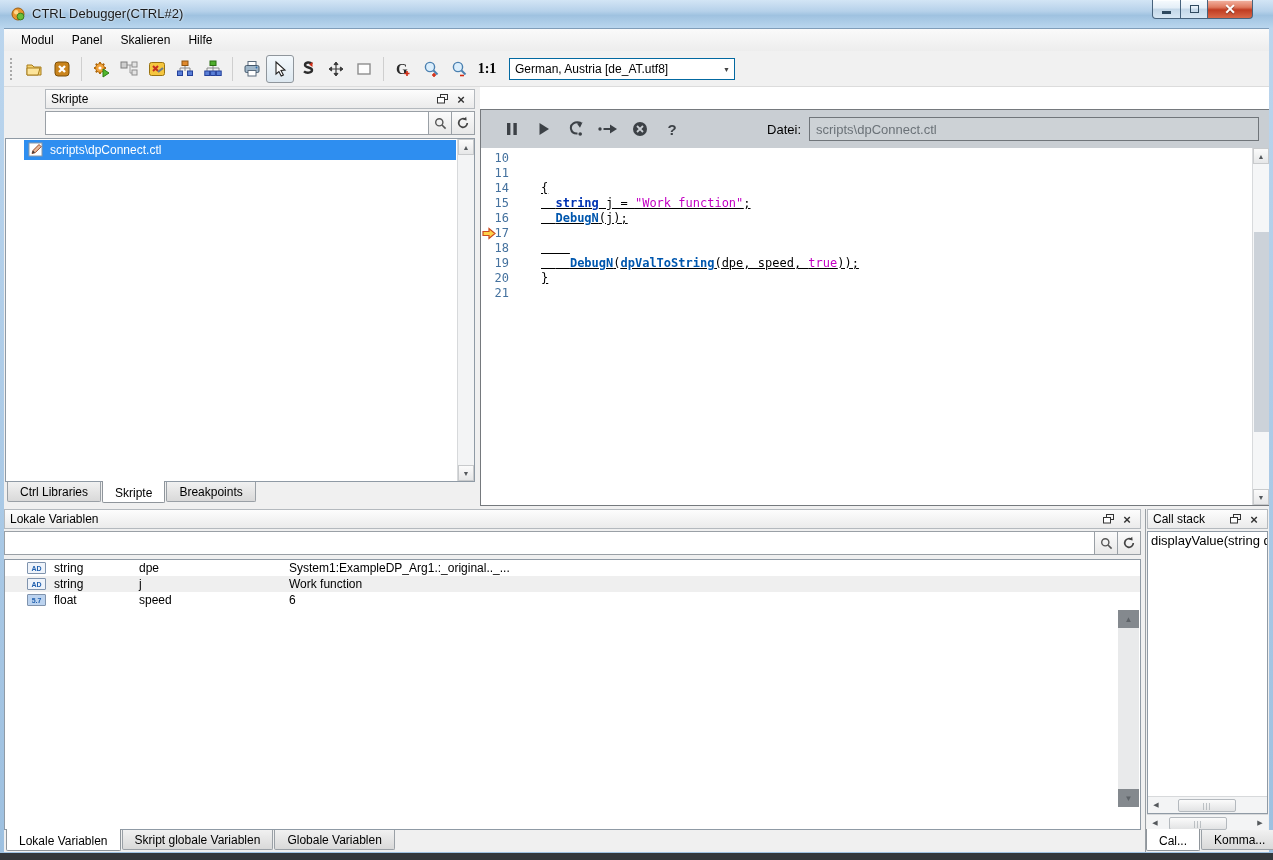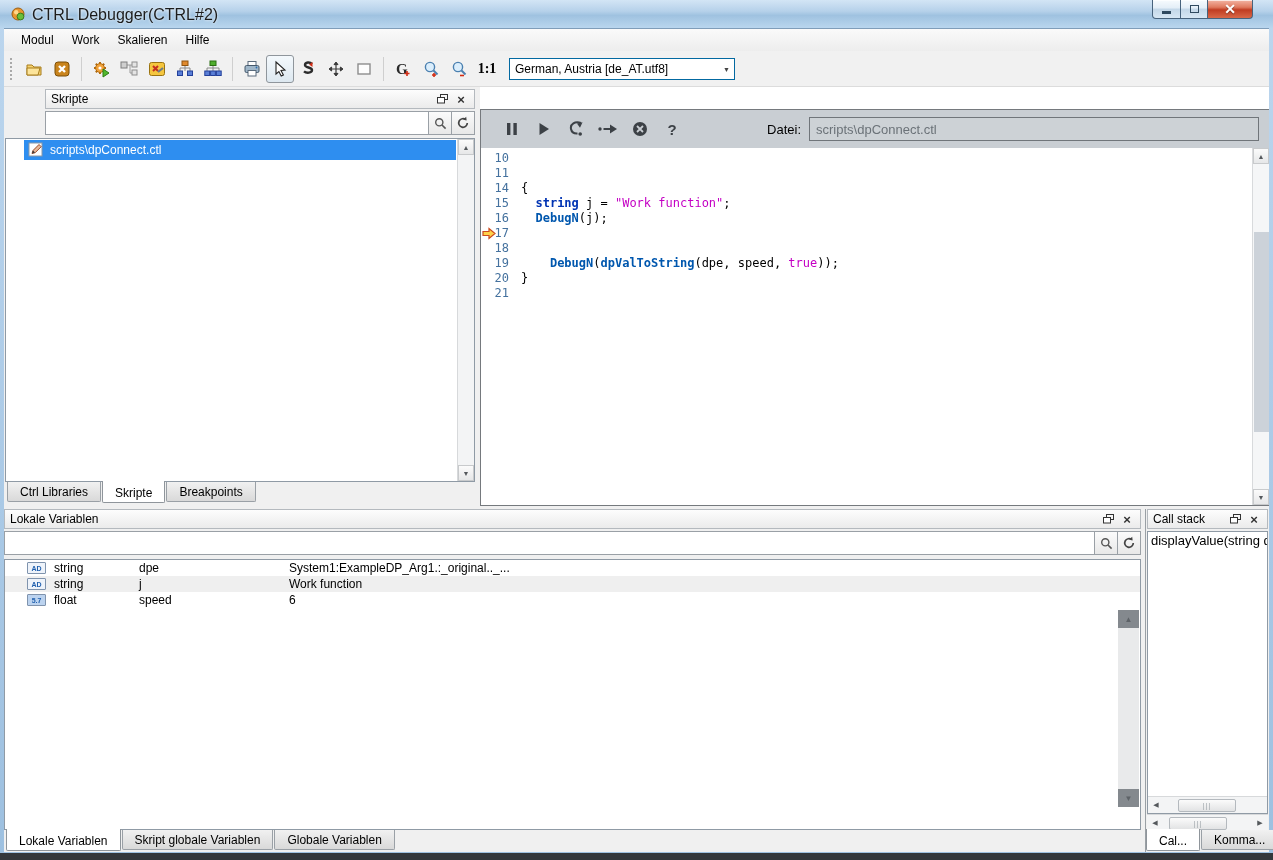--- a/index.html
+++ b/index.html
@@ -4,21 +4,21 @@
 <style>
   html,body{margin:0;padding:0;background:#555;}
   *{box-sizing:border-box;}
   .window{position:relative;width:1273px;height:860px;overflow:hidden;
     font-family:"Liberation Sans",sans-serif;font-size:12px;color:#000;
     background:linear-gradient(#bcd6ee,#9dc0e0);}
   
   .titlebar{position:absolute;left:0;top:0;width:100%;height:28px;
     background:linear-gradient(#d3e5f5 0%,#b6d1ea 40%,#9fc2e0 55%,#b9d6ee 100%);}
   .app-icon{position:absolute;left:10px;top:6px;width:16px;height:16px;}
-  .win-title{position:absolute;left:32px;top:6px;font-size:16px;color:#1c1c1c;text-shadow:0 0 3px #fff;}
+  .win-title{position:absolute;left:32px;top:6px;font-size:13px;color:#1c1c1c;text-shadow:0 0 3px #fff;}
   .win-btns{position:absolute;top:0;right:20px;height:19px;display:flex;}
   .wbtn{height:19px;border:1px solid #47637d;border-top:none;display:flex;align-items:center;justify-content:center;
     background:linear-gradient(#f7fbfe 0%,#e3eef7 45%,#c3d7e8 50%,#d7e7f4 100%);box-shadow:inset 0 1px 0 rgba(255,255,255,.7);}
   .wbtn.minb{width:29px;border-radius:0 0 0 4px;}
   .wbtn.maxb{width:27px;border-left:none;}
   .wbtn.closeb{width:45px;border-left:none;border-radius:0 0 4px 0;
     background:linear-gradient(#f3b5a4 0%,#e07a5f 40%,var(--close_button) 55%,#d96848 100%);}
   .glyph-min{width:9px;height:3px;background:#2f4a60;margin-top:6px;}
   .glyph-max{width:9px;height:8px;border:1px solid #2f4a60;background:transparent;}
   .glyph-close{color:#fff;font-weight:bold;font-size:14px;line-height:14px;text-shadow:0 1px 1px rgba(0,0,0,.4);}
@@ -59,21 +59,21 @@
   .tab-s.active{background:#fff;height:22px;border-color:#8f959b;position:relative;top:-1px;padding-top:5px;z-index:2;}
   
   .editor-region{position:absolute;left:476px;top:0;width:789px;height:419px;background:#fff;}
   .editor-box{position:absolute;left:0;top:22px;right:0;bottom:0;border:1px solid #75797d;border-right:none;background:#fff;}
   .dbg-toolbar{position:absolute;left:0;top:0;right:0;height:38px;background:#c9ced3;display:flex;align-items:center;padding-left:18px;}
   .dbg-btn{width:26px;height:26px;margin-right:6px;display:flex;align-items:center;justify-content:center;color:#3c4146;}
   .file-label{margin-left:auto;font-size:13px;color:#000;}
   .file-input{width:450px;height:24px;margin:0 10px 0 8px;border:1px solid #70757a;background:#cdd2d6;color:#6b7278;font-size:13px;padding:0 6px;font-family:inherit;}
   .code-area{position:absolute;left:0;top:38px;right:17px;bottom:0;background:#fff;overflow:hidden;
     font-family:"DejaVu Sans Mono",monospace;font-size:12px;padding-top:3px;}
-  .code-line{height:15px;line-height:15px;position:relative;padding-left:40px;white-space:pre;}
+  .code-line{height:15px;line-height:15px;position:relative;padding-left:60px;white-space:pre;text-decoration:underline;}
   .lineno{position:absolute;left:0;top:0;width:28px;text-align:right;color:var(--line_number);}
   .cur-arrow{position:absolute;left:1px;top:1px;}
   .tok-p{color:#000;}
   .tok-k{color:var(--keyword);font-weight:bold;}
   .tok-f{color:var(--function);font-weight:bold;}
   .tok-s{color:var(--literal);}
   .code-vscroll{position:absolute;right:0;top:38px;bottom:0;width:17px;background:#f5f6f7;border-left:1px solid #d8dadc;}
   .code-thumb{position:absolute;left:1px;width:15px;top:84px;height:200px;background:#ccd2d9;}
   
   .locals-dock{position:absolute;left:0;top:422px;width:1137px;height:343px;}
@@ -130,21 +130,21 @@
       <div class="wbtn closeb">
           <span class="glyph-close">✕</span>
         </div>
     </div>
   </div>
 
   <div class="client">
 
     <div class="menubar">
         <div class="menu-item">Modul</div>
-        <div class="menu-item">Work</div>
+        <div class="menu-item">Panel</div>
         <div class="menu-item">Skalieren</div>
         <div class="menu-item">Hilfe</div>
       </div>
 
     <div class="toolbar">
       <div class="tb-handle"></div>
       <div class="tb-btn">
         <svg class="i18" viewBox="0 0 18 18">
             <path d="M2 5h5l2 2h7v8H2z" fill="#f7d371" stroke="#a77d1d"></path>
             <path d="M2 8h13l-2 7H2z" fill="#fce49a" stroke="#a77d1d"></path>

